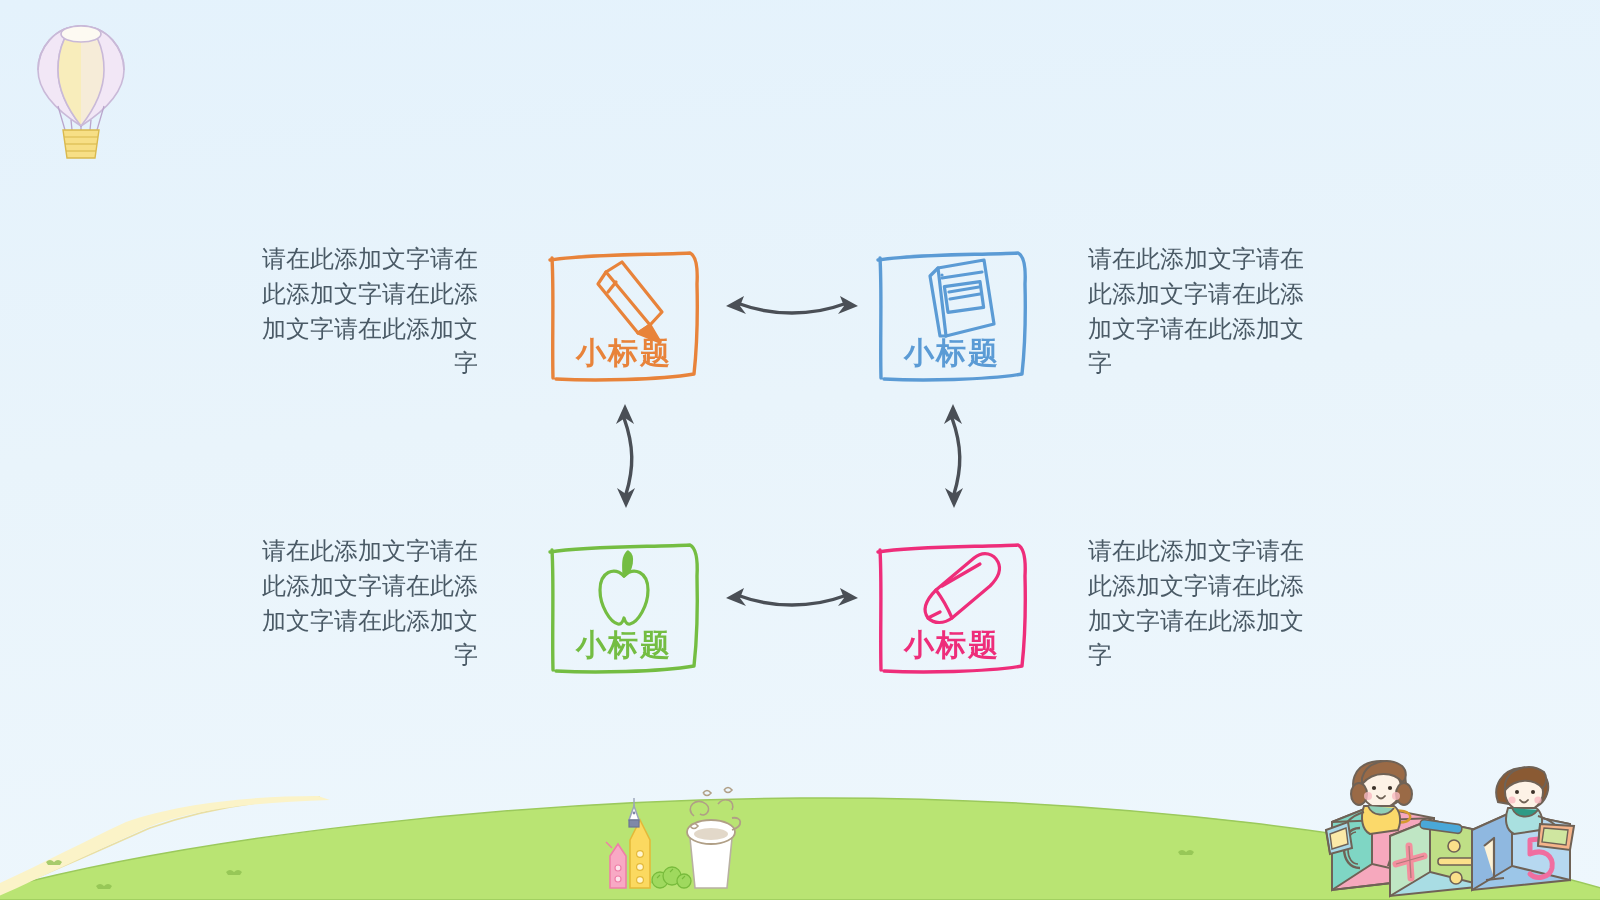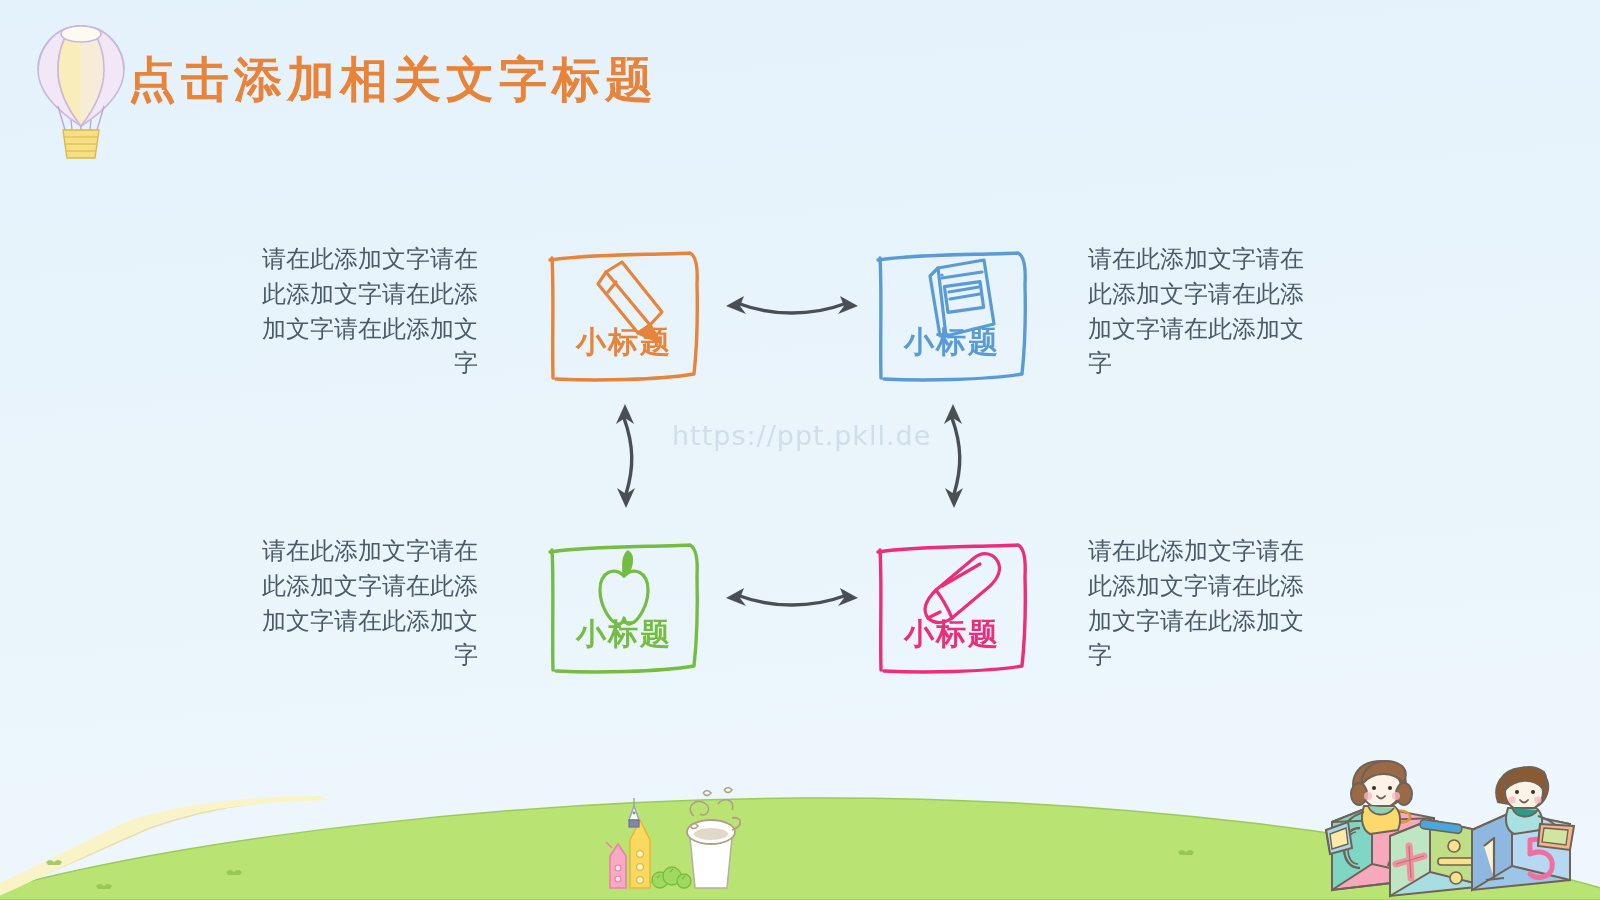--- a/index.html
+++ b/index.html
@@ -25,21 +25,21 @@
     position:absolute;left:128px;top:48px;
     font-family:"DejaVu Serif","Liberation Serif",serif;
     font-weight:bold;font-size:48px;letter-spacing:5px;
     color:#E8833A;white-space:nowrap;
   }
 
   
   .card{position:absolute;width:172px;height:160px;}
   .card svg{position:absolute;left:0;top:0;}
   .card .cap{
-    position:absolute;left:0;right:0;bottom:29px;text-align:center;
+    position:absolute;left:0;right:0;bottom:18px;text-align:center;
     font-family:"DejaVu Serif","Liberation Serif",serif;
     font-size:30px;font-weight:bold;letter-spacing:2px;
     pointer-events:none;
   }
   #card-tl{left:538px;top:232px;}
   #card-tr{left:866px;top:232px;}
   #card-bl{left:538px;top:524px;}
   #card-br{left:866px;top:524px;}
 
   
@@ -118,24 +118,22 @@
           <path d="M41,112 L 77,112 L 73,140 L 45,140 Z"></path>
         </g>
         <g stroke="#d9b94e" stroke-width="1.1" fill="none">
           <path d="M42,119 L 76,119"></path>
           <path d="M43,126 L 75,126"></path>
           <path d="M44,133 L 74,133"></path>
         </g>
       </svg>
     </div>
 
-    <div class="title">点击添加相关文字标题</div>
-  </div>
-
-  <div class="watermark">https://ppt.pkll.de</div>
+  </div>
+
 
   <div class="card" id="card-tl">
     <svg width="172" height="160" viewBox="0 0 172 160">
       <path d="M14,26 C 16,60 14,108 15,146 M12,28 C 50,22 112,23 152,21
                C 158,24 160,34 159,52 C 160,92 158,124 156,142
                C 120,148 56,149 18,147" fill="none" stroke="#E8833A" stroke-width="3.4" stroke-linecap="round" stroke-linejoin="round"></path>
       <g stroke="#E8833A" stroke-width="3.2" fill="none" stroke-linejoin="round" stroke-linecap="round">
         <path d="M68,40 L 84,30 L 124,80 L 112,93 Z"></path>
         <path d="M68,40 L 60,52 L 100,101 L 112,93"></path>
         <path d="M100,101 L 112,93 L 122,110 Z" fill="#E8833A"></path>

